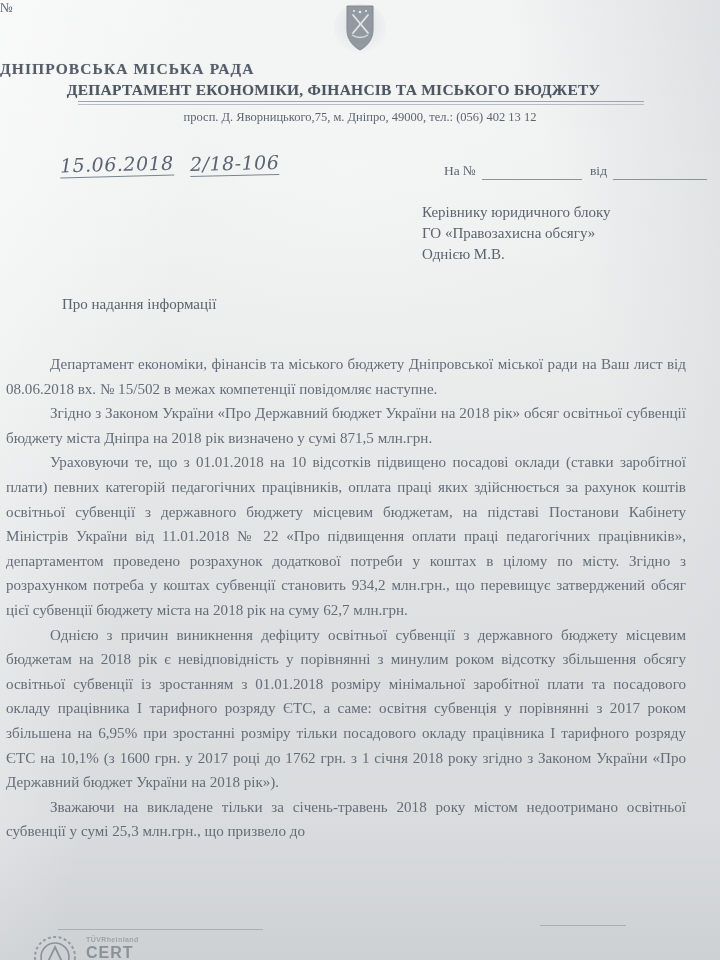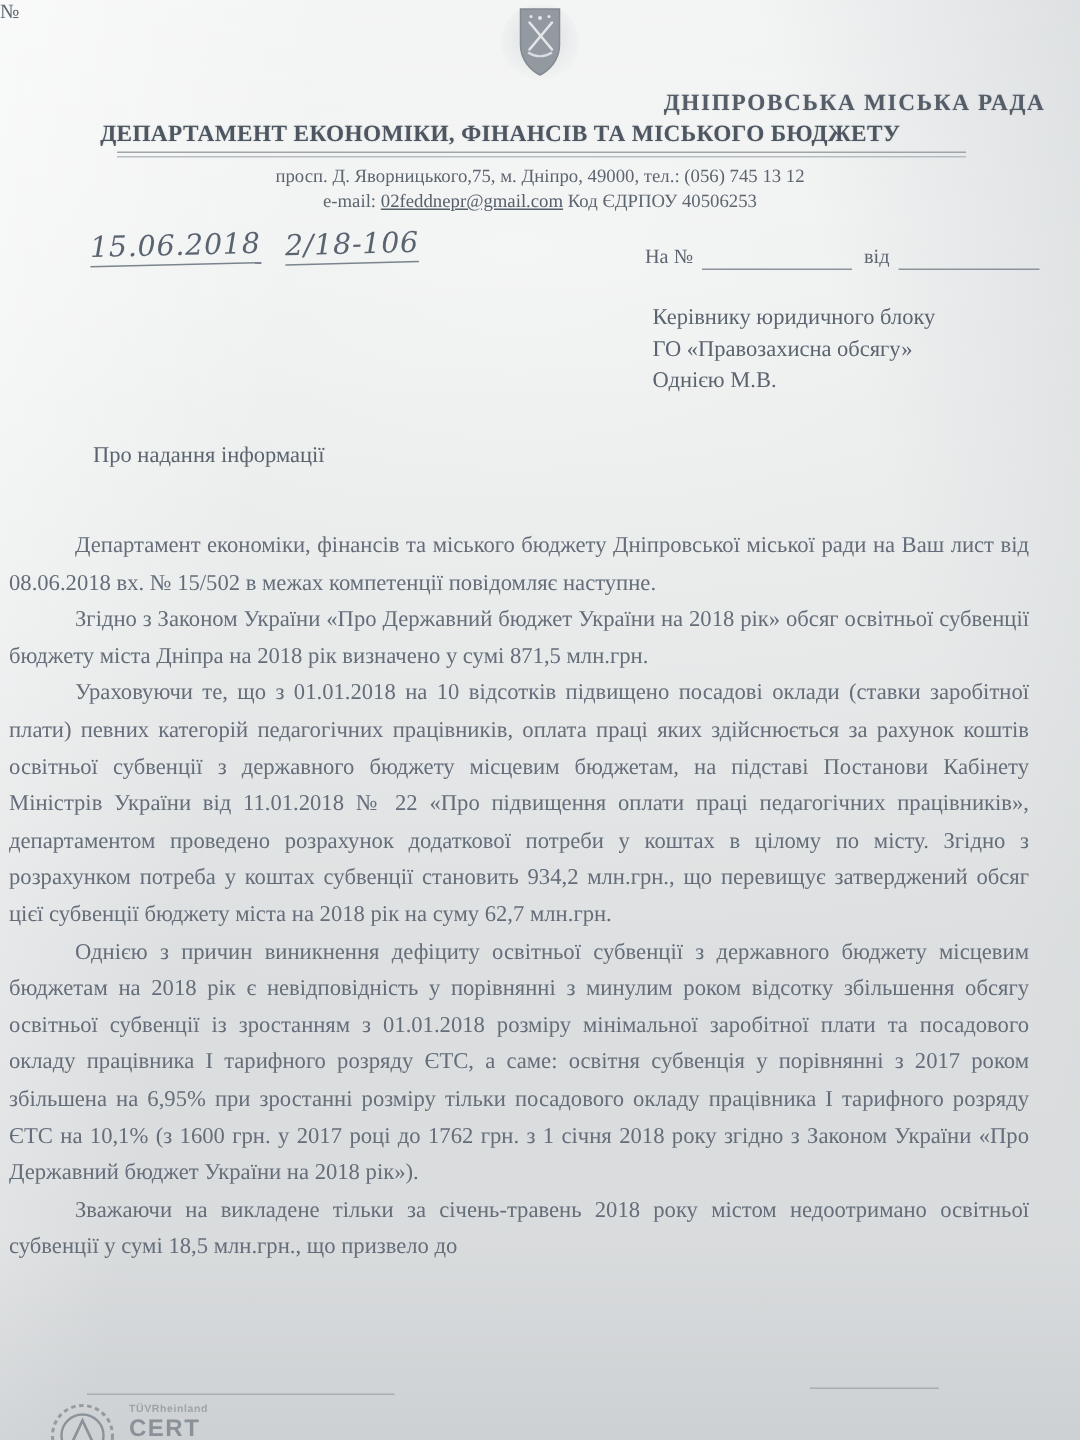--- a/index.html
+++ b/index.html
@@ -65,28 +65,27 @@
     opacity: 0.72;
     filter: blur(0.25px);
   }
 
   
   .org-title {
     position: absolute;
     top: 60px;
     left: 0;
     width: 668px;
-    text-align: right;
+    text-align: left;
     font-weight: bold;
     font-size: 15.5px;
     letter-spacing: 1.1px;
     color: #545d68;
     font-family: "Liberation Serif", serif;
     text-shadow: 0 0 1px rgba(110,120,130,0.35);
-    margin-left: 29px;
   }
   .dept-title {
     position: absolute;
     top: 81px;
     left: 0;
     width: 667px;
     text-align: center;
     font-weight: bold;
     font-size: 15.5px;
     letter-spacing: 0.25px;
@@ -157,21 +156,21 @@
   .hand-num {
     top: 152px;
     left: 190px;
     border-bottom: 1.2px solid #7b848e;
     padding-bottom: 1px;
   }
 
   .ref-block {
     position: absolute;
     top: 163px;
-    left: 430px;
+    left: 444px;
     font-size: 13.5px;
     color: #5d6670;
     display: flex;
     align-items: flex-end;
     gap: 0;
   }
   .ref-block .lbl { padding-bottom: 1px; }
   .ref-block .blank {
     display: inline-block;
     border-bottom: 1.1px solid #8b949c;
@@ -182,21 +181,20 @@
 
   
   .addressee {
     position: absolute;
     top: 202px;
     left: 422px;
     font-size: 15px;
     line-height: 21px;
     color: #5a636e;
     font-family: "Liberation Serif", serif;
-    margin-left: 13px;
   }
 
   
   .subject {
     position: absolute;
     top: 296px;
     left: 62px;
     font-size: 15px;
     color: #5a636e;
     font-family: "Liberation Serif", serif;
@@ -295,24 +293,21 @@
     </div>
 
     <div class="org-title">ДНІПРОВСЬКА  МІСЬКА  РАДА</div>
     <div class="dept-title">ДЕПАРТАМЕНТ ЕКОНОМІКИ, ФІНАНСІВ ТА МІСЬКОГО БЮДЖЕТУ</div>
 
     <div class="rule-double">
       <i></i>
         <i class="second"></i>
     </div>
 
-    <div class="contact-line contact-1">просп. Д. Яворницького,75, м. Дніпро, 49000, тел.: (056) 745 13 12</div>
-    <div class="contact-line contact-2">
-      <span>e-mail: </span><span class="mail-link">02feddnepr@gmail.com</span><span> Код ЄДРПОУ 40506253</span>
-    </div>
+    <div class="contact-line contact-1">просп. Д. Яворницького,75, м. Дніпро, 49000, тел.: (056) 402 13 12</div>
 
     <div class="hand hand-date">15.06.2018</div>
     <div class="hand-nosym">№</div>
     <div class="hand hand-num">2/18-106</div>
 
     <div class="ref-block">
       <span class="lbl">На №</span>
       <span class="blank b1"></span>
       <span class="lbl">від</span>
       <span class="blank b2"></span>
@@ -324,21 +319,21 @@
       <div>Однією М.В.</div>
     </div>
 
     <div class="subject">Про надання інформації</div>
 
     <div class="body-text">
       <p>Департамент економіки, фінансів та міського бюджету Дніпровської міської ради на Ваш лист від 08.06.2018 вх. № 15/502 в межах компетенції повідомляє наступне.</p>
       <p>Згідно з Законом України «Про Державний бюджет України на 2018 рік» обсяг освітньої субвенції бюджету міста Дніпра на 2018 рік  визначено у сумі 871,5 млн.грн.</p>
       <p>Ураховуючи те, що з 01.01.2018 на 10 відсотків підвищено посадові оклади (ставки заробітної плати) певних категорій педагогічних працівників, оплата праці яких здійснюється за рахунок коштів освітньої субвенції з державного бюджету місцевим бюджетам, на підставі Постанови Кабінету Міністрів України від 11.01.2018 № 22 «Про підвищення оплати праці педагогічних працівників», департаментом проведено розрахунок додаткової потреби у коштах в цілому по місту.  Згідно з розрахунком потреба у коштах субвенції становить 934,2 млн.грн., що перевищує затверджений обсяг цієї субвенції бюджету міста на 2018 рік на суму 62,7 млн.грн.</p>
       <p>Однією з причин виникнення дефіциту освітньої  субвенції з державного бюджету місцевим бюджетам на 2018 рік є невідповідність у порівнянні з минулим роком відсотку збільшення обсягу освітньої субвенції із зростанням з 01.01.2018 розміру мінімальної заробітної плати та посадового окладу працівника I тарифного розряду ЄТС, а саме: освітня субвенція у порівнянні з 2017 роком збільшена на 6,95% при зростанні розміру тільки посадового окладу працівника I тарифного розряду ЄТС на 10,1% (з 1600 грн. у 2017 році до 1762 грн. з 1 січня 2018 року згідно з Законом України «Про Державний бюджет України на 2018 рік»).</p>
-      <p>Зважаючи на викладене тільки за січень-травень 2018 року містом недоотримано освітньої субвенції у сумі 18,5 млн.грн., що призвело до</p>
+      <p>Зважаючи на викладене тільки за січень-травень 2018 року містом недоотримано освітньої субвенції у сумі 25,3 млн.грн., що призвело до</p>
     </div>
 
     <div class="stroke-under" style="left:58px; top:929px; width:205px;"></div>
     <div class="stroke-under" style="left:540px; top:925px; width:86px;"></div>
 
     <div class="cert-logo">
       <svg class="cert-ring" viewBox="0 0 46 46">
         <circle cx="23" cy="23" r="20" fill="none" stroke="#6d7781" stroke-width="2" stroke-dasharray="3 2.4"></circle>
         <circle cx="23" cy="23" r="14" fill="none" stroke="#5f6973" stroke-width="1.6"></circle>
         <path d="M23 13 L31 30 H15 Z" fill="none" stroke="#5f6973" stroke-width="1.8"></path>

